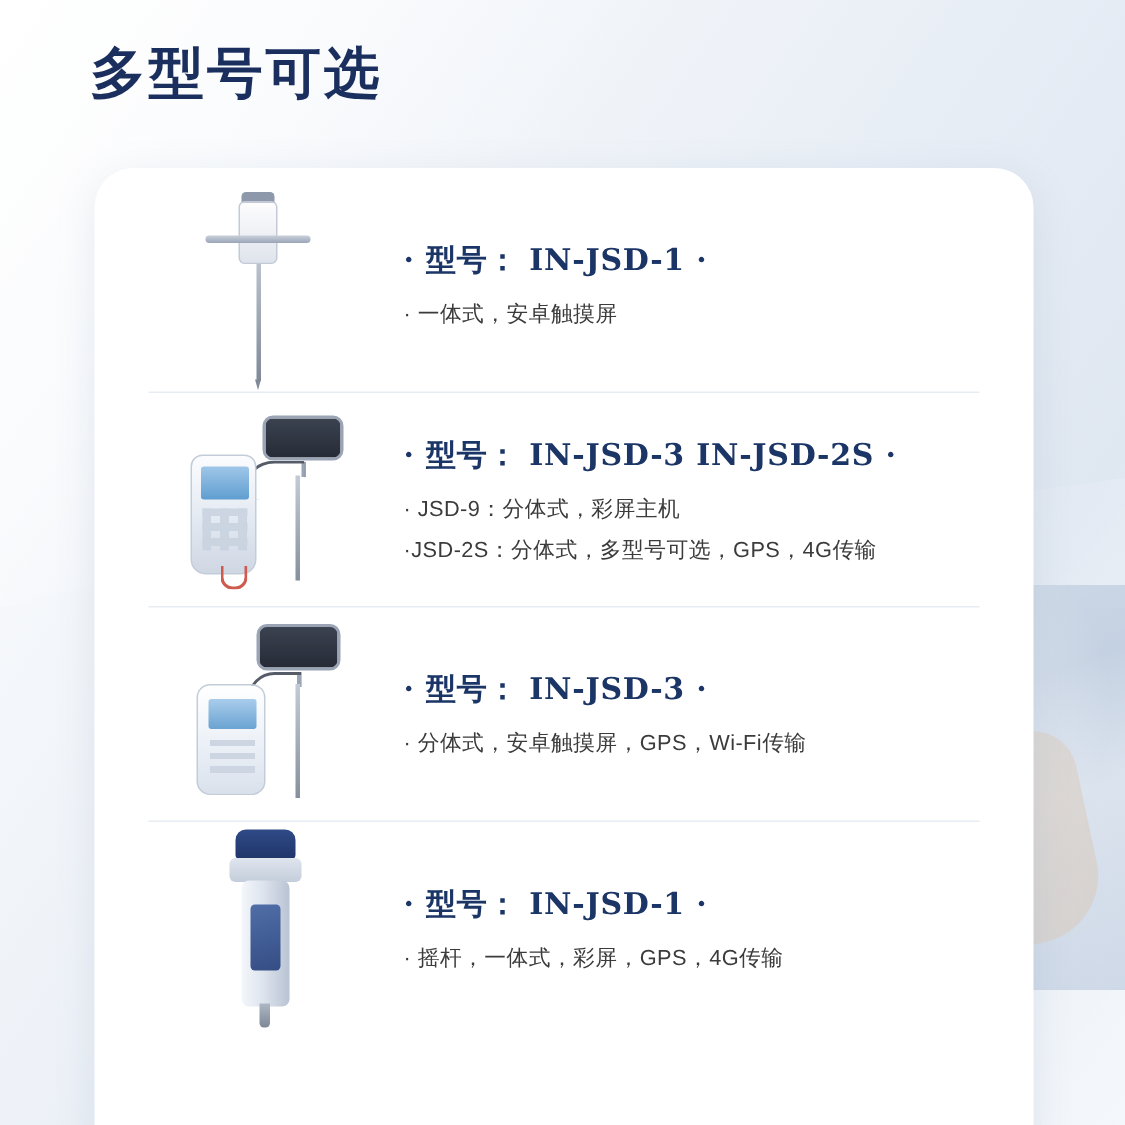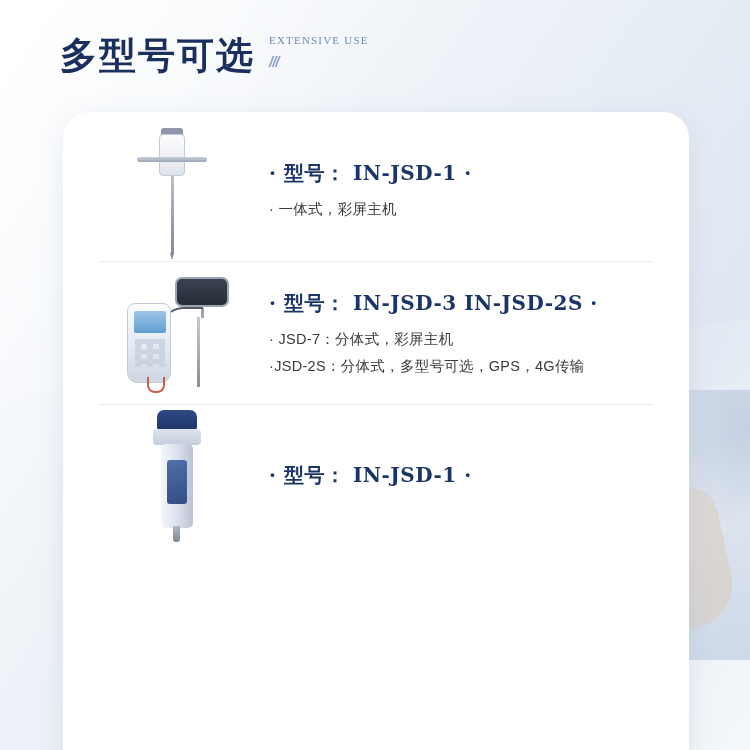--- a/index.html
+++ b/index.html
@@ -69,21 +69,21 @@
     background: #b9c6d8; border-radius: 3px;
   }
 
   
   .heading {
     position: absolute;
     left: 60px; top: 34px;
     display: flex; align-items: flex-end;
   }
   .heading-title {
-    font-family: Liberation Serif, serif;
+    font-family: Liberation Mono, monospace;
     font-size: 37px;
     font-weight: 700;
     letter-spacing: 2px;
     color: #1a2f5e;
     line-height: 1;
     text-align: right;
   }
   .heading-side {
     margin-left: 14px;
     padding-bottom: 4px;
@@ -323,73 +323,87 @@
   <div class="bg-sheen-1"></div>
   <div class="bg-sheen-2"></div>
   <div class="bg-photo">
     <div class="hand"></div>
     <div class="device"></div>
   </div>
 </div>
 
 <div class="heading">
   <div class="heading-title">多型号可选</div>
-  <div class="heading-side">
-    <div class="heading-en">EXTENSIVE USE</div>
-    <div class="heading-slashes">///</div>
-  </div>
 </div>
 
 <div class="card">
   <div class="rows">
 
     <div class="row">
       <div class="thumb">
         <div class="p1">
           <div class="cap"></div>
           <div class="body"></div>
           <div class="bar"></div>
           <div class="needle"></div>
         </div>
       </div>
       <div class="texts">
         <div class="model-line">· 型号： IN-JSD-1 ·</div>
-        <div class="desc-line">· 一体式，彩屏主机</div>
+        <div class="desc-line">· 一体式，安卓触摸屏</div>
       </div>
     </div>
 
     <div class="row">
       <div class="thumb">
         <div class="p2">
           <div class="panel"></div>
           <div class="cable"></div>
           <div class="handheld">
             <div class="screen"></div>
             <div class="keys"></div>
           </div>
           <div class="strap"></div>
           <div class="probe"></div>
         </div>
       </div>
       <div class="texts">
         <div class="model-line">· 型号： IN-JSD-3  IN-JSD-2S ·</div>
-        <div class="desc-line">· JSD-7：分体式，彩屏主机</div>
+        <div class="desc-line">· JSD-9：分体式，彩屏主机</div>
         <div class="desc-line">·JSD-2S：分体式，多型号可选，GPS，4G传输</div>
       </div>
     </div>
 
+    <div class="row">
+      <div class="thumb">
+        <div class="p3">
+          <div class="panel"></div>
+          <div class="cable"></div>
+          <div class="box">
+            <div class="screen"></div>
+            <div class="btns"></div>
+          </div>
+          <div class="probe"></div>
+        </div>
+      </div>
+      <div class="texts">
+        <div class="model-line">· 型号： IN-JSD-3 ·</div>
+        <div class="desc-line">· 分体式，安卓触摸屏，GPS，Wi-Fi传输</div>
+      </div>
+    </div>
 
     <div class="row">
       <div class="thumb">
         <div class="p4">
           <div class="top"></div>
           <div class="neck"></div>
           <div class="shaft"></div>
           <div class="tip"></div>
         </div>
       </div>
       <div class="texts">
         <div class="model-line">· 型号： IN-JSD-1 ·</div>
+        <div class="desc-line">· 摇杆，一体式，彩屏，GPS，4G传输</div>
       </div>
     </div>
 
   </div>
 </div>
 
 </body></html>

